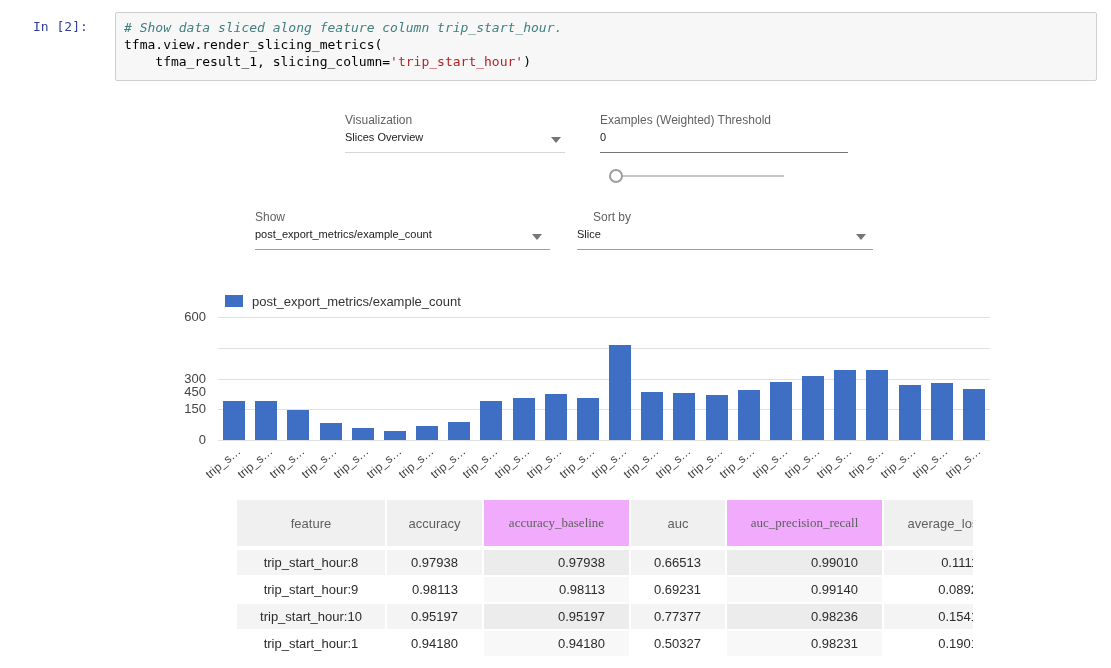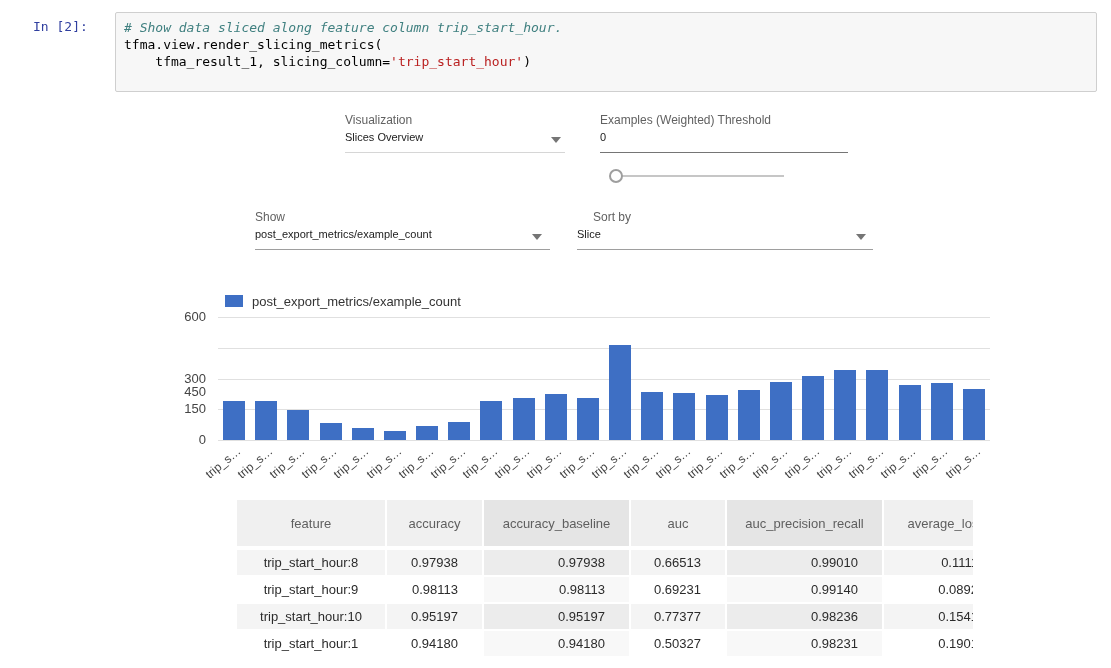--- a/index.html
+++ b/index.html
@@ -2,21 +2,21 @@
 <html><head>
 <meta charset="utf-8">
 <style>
   * { margin: 0; padding: 0; box-sizing: border-box; }
   body { background: #fff; font-family: "Liberation Sans", sans-serif; }
   .page { position: relative; width: 1111px; height: 668px; background: #fff; overflow: hidden; }
 
   
   .prompt { position: absolute; left: 33px; top: 19px; width: 78px;
             font-family: "DejaVu Sans Mono", monospace; font-size: 13px; color: #303F9F; }
-  .code-box { position: absolute; left: 115px; top: 12px; width: 982px; height: 80px;
+  .code-box { position: absolute; left: 115px; top: 12px; width: 982px; height: 69px;
               background: #f7f7f7; border: 1px solid #cfcfcf; border-radius: 2px;
               padding: 6px 8px; cursor: text; }
   .code-box .cl { font-family: "DejaVu Sans Mono", monospace; font-size: 13px; line-height: 17px;
                   color: #000; white-space: pre; }
   .tok-comment { color: #408080; font-style: italic; }
   .tok-string { color: #BA2121; }
 
   
   .ctl-label { position: absolute; font-size: 12px; color: #616161; }
   .ctl-value { position: absolute; font-size: 11px; color: #212121; cursor: pointer; }
@@ -43,21 +43,21 @@
   .xcell span { position: absolute; right: 50%; top: 2px; white-space: nowrap;
                 font-size: 12px; color: #444;
                 transform: rotate(-40deg); transform-origin: 100% 0; }
 
   
   .table-wrap { position: absolute; left: 237px; top: 500px; width: 736px; overflow: hidden; }
   table.metrics { border-collapse: separate; border-spacing: 0; table-layout: fixed; }
   table.metrics th { height: 48px; font-size: 13px; font-weight: normal; color: #5f5f5f;
                      text-align: center; background: #f0f0f0; border-right: 2px solid #fff;
                      border-bottom: 2px solid #fff; cursor: pointer; }
-  table.metrics th:nth-child(2n+3) { background: #e5e5e5; }
+  table.metrics th:nth-child(2n+3) { background: #f0abfc; font-family: Liberation Serif, serif; }
   table.metrics td { height: 27px; font-size: 13px; color: #2b2b2b;
                      border-right: 2px solid #fff; border-top: 2px solid #fff; }
   table.metrics td.feat { text-align: center; }
   table.metrics td.num { text-align: right; padding-right: 24px; }
   table.metrics tbody tr:nth-child(odd) td { background: #f4f4f4; }
   table.metrics tbody tr:nth-child(odd) td:nth-child(2n+3) { background: #ececec; }
   table.metrics tbody tr:nth-child(even) td { background: #ffffff; }
   table.metrics tbody tr:nth-child(even) td:nth-child(2n+3) { background: #f8f8f8; }
 </style>
 </head>

